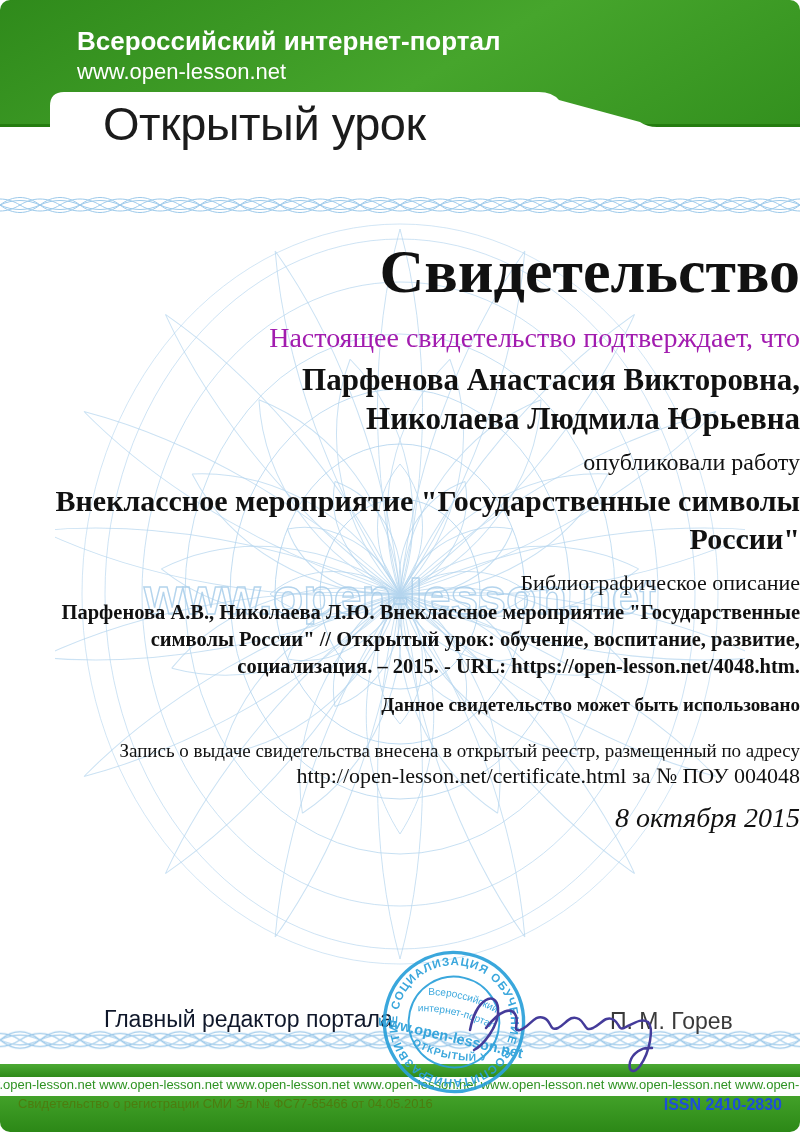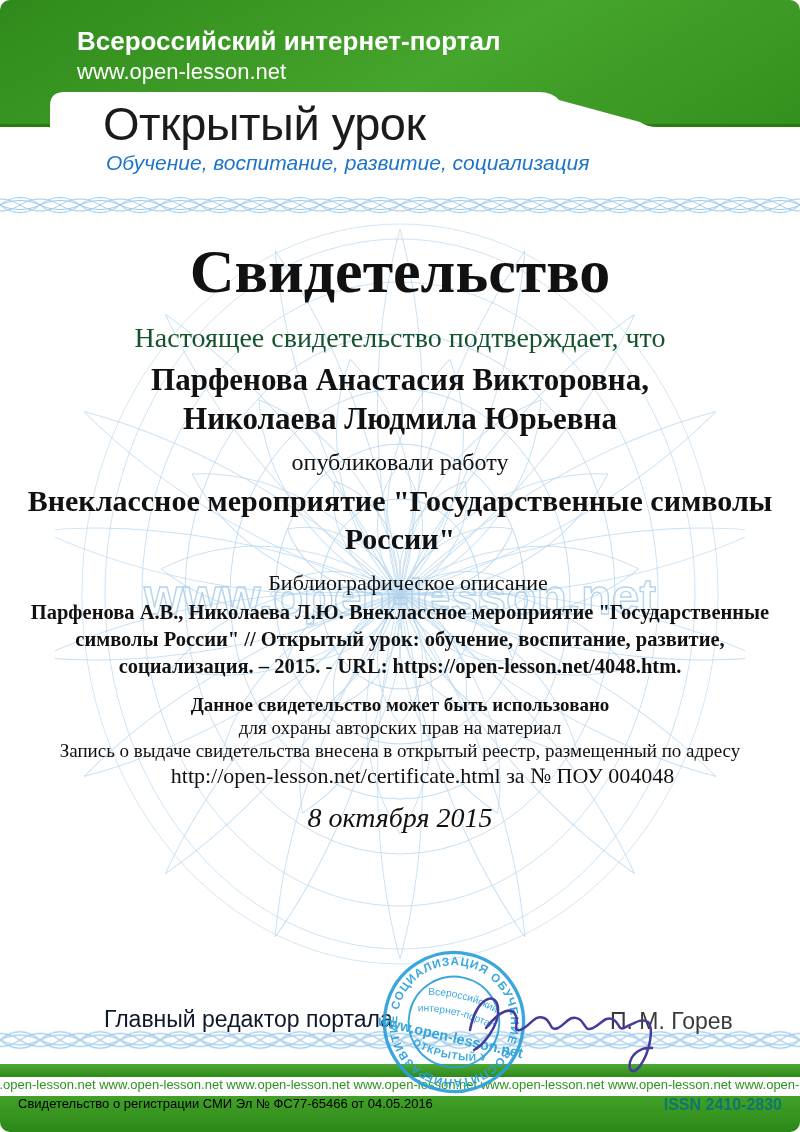--- a/index.html
+++ b/index.html
@@ -22,23 +22,23 @@
 
   
   .band-top{position:absolute;top:192px;left:0;z-index:1;}
   .band-bottom{position:absolute;top:1026px;left:0;z-index:1;}
   .rosette{position:absolute;top:222px;left:55px;z-index:0;opacity:.85;}
   .watermark{position:absolute;top:568px;left:0;width:800px;text-align:center;z-index:1;
           font:bold 50px "Liberation Sans",sans-serif;letter-spacing:0;
           color:rgba(255,255,255,0.05);-webkit-text-stroke:1.4px #a7cdea;opacity:.85;}
 
   
-  .t{position:absolute;left:0;right:0;text-align:center;color:#111;z-index:2;}
+  .t{position:absolute;left:0;right:0;text-align:right;color:#111;z-index:2;}
   .t-title   {top:236px;font-weight:bold;font-size:62px;}
-  .t-confirm {top:322px;font-size:28px;color:#14532d;}
+  .t-confirm {top:322px;font-size:28px;color:#a21caf;}
   .t-author1 {top:362px;font-weight:bold;font-size:31px;}
   .t-author2 {top:401px;font-weight:bold;font-size:31px;}
   .t-pub     {top:449px;font-size:24px;}
   .t-work    {top:482px;font-weight:bold;font-size:30px;line-height:38px;}
   .t-work span{display:inline-block;max-width:770px;}
   .t-biblabel{top:570px;font-size:22px;padding-left:16px;}
   .t-bib     {top:599px;font-weight:bold;font-size:20.5px;line-height:27px;}
   .t-bib span{display:inline-block;max-width:758px;}
   .t-line1{top:694px;font-size:19px;font-weight:bold;}
   .t-line2{top:717px;font-size:19px;}
@@ -56,23 +56,23 @@
 
   
   .footer-bar-thin{position:absolute;top:1064px;left:0;width:800px;height:13px;z-index:5;
           background:linear-gradient(#4caa34,#2e8a19);}
   .footer-strip{position:absolute;top:1077px;left:0;width:800px;height:19px;background:#fdfefd;
           overflow:hidden;z-index:5;}
   .footer-strip div{position:absolute;top:0;left:-28px;white-space:nowrap;line-height:19px;
           font:13px "Liberation Sans",sans-serif;color:#2e9222;}
   .footer-bar-main{position:absolute;top:1096px;left:0;width:800px;height:36px;z-index:5;
           background:linear-gradient(#42a129,#2c8817);}
-  .footer-reg{position:absolute;top:1096px;left:18px;height:36px;line-height:36px;color:#000000;z-index:6;
+  .footer-reg{position:absolute;top:1096px;left:18px;height:36px;line-height:36px;color:#4d7c0f;z-index:6;
           font:13px "Liberation Sans",sans-serif;}
-  .footer-issn{position:absolute;top:1096px;right:18px;height:24px;line-height:36px;color:#0f766e;z-index:6;
+  .footer-issn{position:absolute;top:1096px;right:18px;height:24px;line-height:36px;color:#1d4ed8;z-index:6;
           font:bold 16px "Liberation Sans",sans-serif;}
 </style>
 </head>
 <body>
 
 <div class="page">
 
   <svg class="rosette" width="690" height="745" viewBox="0 0 690 745" xmlns="http://www.w3.org/2000/svg">
     <defs>
       <path id="pb" d="M0,-365 C30,-255 30,-120 0,0 C-30,-120 -30,-255 0,-365"></path>
@@ -159,32 +159,30 @@
     <rect width="800" height="26" fill="url(#gw1)"></rect>
   </svg>
 
   <div class="header"></div>
   <svg class="notch" width="800" height="36" viewBox="0 0 800 36" xmlns="http://www.w3.org/2000/svg">
     <path d="M50,36 L50,15 Q50,1 64,1 L539,1 Q552,1 559,9 L640,31 Q647,36 657,36 Z" fill="#ffffff"></path>
   </svg>
   <div class="portal-title">Всероссийский интернет-портал</div>
   <div class="portal-url">www.open-lesson.net</div>
   <div class="brand-title">Открытый урок</div>
-  <div class="brand-subtitle">Обучение, воспитание, развитие, социализация</div>
 
   <div class="t t-title">Свидетельство</div>
   <div class="t t-confirm">Настоящее свидетельство подтверждает, что</div>
   <div class="t t-author1">Парфенова Анастасия Викторовна,</div>
   <div class="t t-author2">Николаева Людмила Юрьевна</div>
   <div class="t t-pub">опубликовали работу</div>
   <div class="t t-work"><span>Внеклассное мероприятие "Государственные символы России"</span></div>
   <div class="t t-biblabel">Библиографическое описание</div>
   <div class="t t-bib"><span>Парфенова А.В., Николаева Л.Ю. Внеклассное мероприятие "Государственные символы России" // Открытый урок: обучение, воспитание, развитие, социализация. – 2015. - URL: https://open-lesson.net/4048.htm.</span></div>
   <div class="t t-line1">Данное свидетельство может быть использовано</div>
-  <div class="t t-line2">для охраны авторских прав на материал</div>
   <div class="t t-line3">Запись о выдаче свидетельства внесена в открытый реестр, размещенный по адресу</div>
   <div class="t t-line4">http://open-lesson.net/certificate.html за № ПОУ 004048</div>
   <div class="t t-date">8 октября 2015</div>
 
   <svg class="band-bottom" width="800" height="28" viewBox="0 0 800 26" preserveAspectRatio="none" xmlns="http://www.w3.org/2000/svg">
     <defs>
       <pattern id="gw2" width="80" height="26" patternUnits="userSpaceOnUse">
         <g fill="none" stroke="#8abfe6" stroke-width="1" opacity=".85">
           <path d="M0,13 C13,3 27,3 40,13 C53,23 67,23 80,13"></path>
           <path d="M0,13 C13,23 27,23 40,13 C53,3 67,3 80,13"></path>

